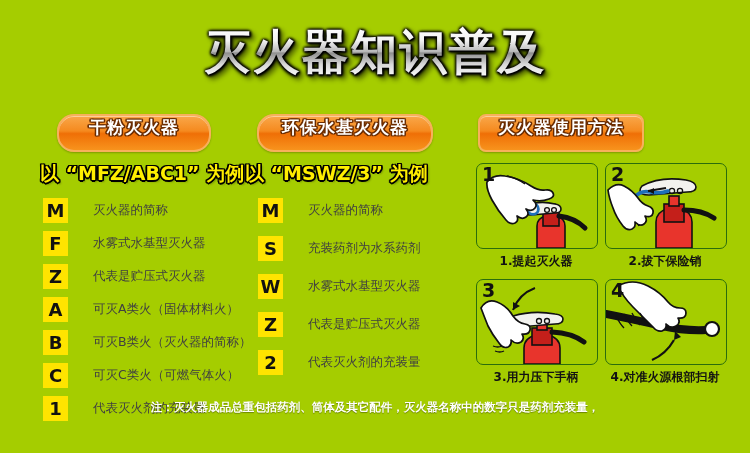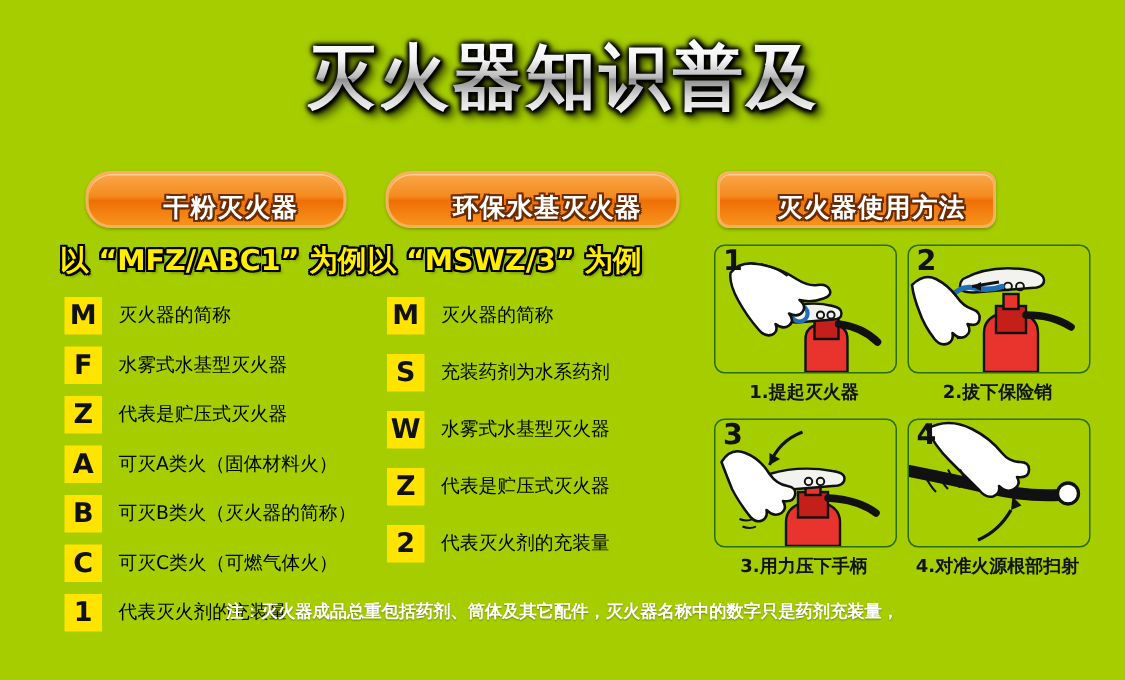--- a/index.html
+++ b/index.html
@@ -24,26 +24,25 @@
     color:transparent;-webkit-text-fill-color:transparent;
     -webkit-text-stroke:0px;
     filter:drop-shadow(0 0 1.6px #000) drop-shadow(0 0 1.6px #000)
            drop-shadow(1.2px 1.2px 0 #000) drop-shadow(3px 3px 2px rgba(0,0,0,.45));
     line-height:1.1;
   }
 
   
   .pill{
     position:absolute;
-    display:flex;align-items:flex-end;justify-content:center;
+    display:flex;align-items:flex-start;justify-content:center;
     height:34px;border-radius:17px;
     background:linear-gradient(180deg,#f9a749 0%,#f58a1f 44%,#ef6f06 52%,#f7931d 100%);
     border:2px solid #f7b05c;
     box-shadow:0 1px 2px rgba(0,0,0,.25), inset 0 1px 0 rgba(255,255,255,.45);
-    padding-left:20px;
   }
   .pill span{
     font-size:17px;font-weight:bold;color:#ffffff;letter-spacing:1px;
     text-shadow:
       -1.3px -1.3px 0 #6b2c00, 1.3px -1.3px 0 #6b2c00,
       -1.3px 1.3px 0 #6b2c00, 1.3px 1.3px 0 #6b2c00,
       0 -1.4px 0 #6b2c00, 0 1.4px 0 #6b2c00,
       -1.4px 0 0 #6b2c00, 1.4px 0 0 #6b2c00;
   }
   #pill-1{left:57px;top:114px;width:150px;}
@@ -71,21 +70,21 @@
   .row{display:flex;align-items:center;margin-bottom:8px;}
   #col-2 .row{margin-bottom:13px;}
   .badge{
     width:25px;height:25px;flex:0 0 25px;
     background:#ffe400;
     display:flex;align-items:center;justify-content:center;
     font-size:18px;font-weight:bold;color:#111111;
     font-family:"DejaVu Sans","Liberation Sans",sans-serif;
   }
   .row-text{
-    margin-left:11px;font-size:12.5px;color:#000000;white-space:nowrap;
+    margin-left:25px;font-size:12.5px;color:#404040;white-space:nowrap;
     font-family:"DejaVu Sans","Liberation Sans",sans-serif;
   }
 
   
   .steps{position:absolute;left:476px;top:163px;width:258px;}
   .step-grid{display:flex;flex-wrap:wrap;gap:9px 9px;}
   .step{width:120px;}
   .step-frame{
     position:relative;width:120px;height:84px;
     border:1.5px solid #2b6d0d;border-radius:7px;

